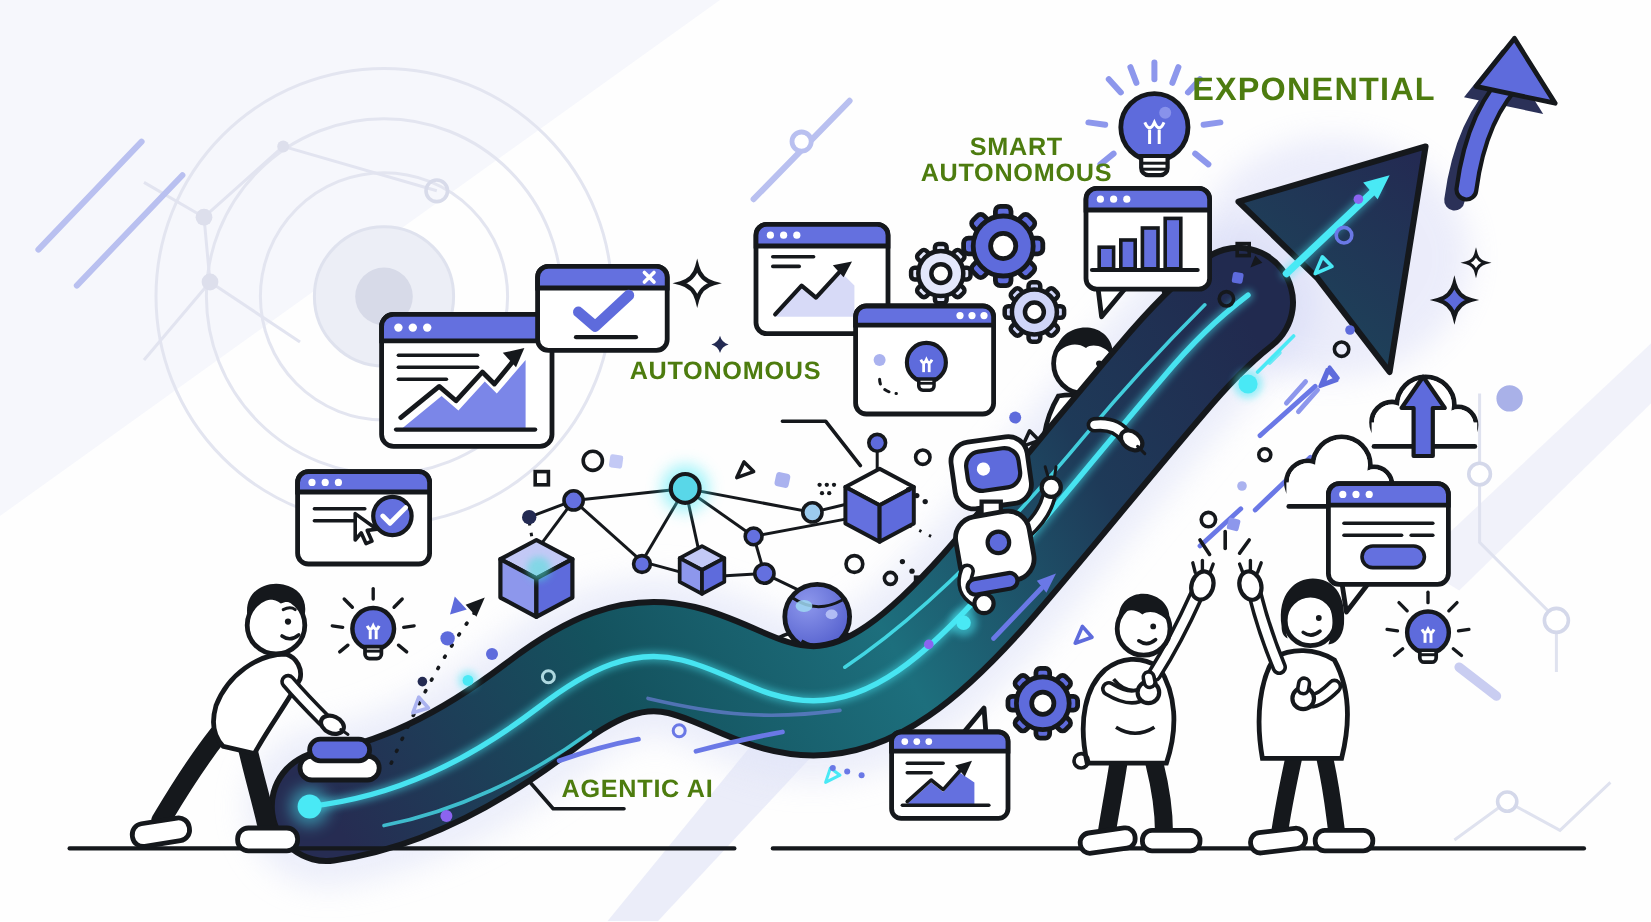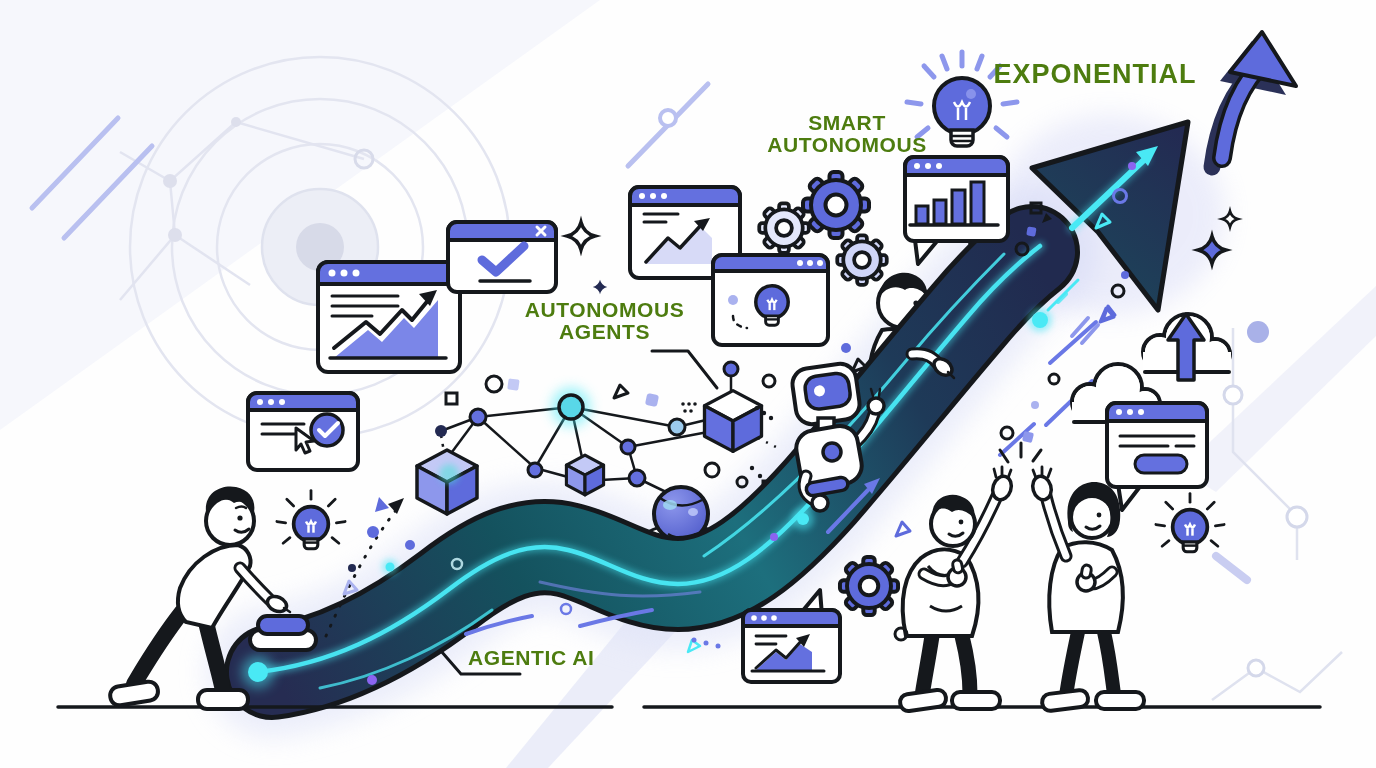--- a/index.html
+++ b/index.html
@@ -722,19 +722,18 @@
 
 <div class="label" id="lbl-headline">
   <div>EXPONENTIAL</div>
 </div>
 <div class="label" id="lbl-smart">
   <div>SMART</div>
   <div>AUTONOMOUS</div>
 </div>
 <div class="label" id="lbl-agents">
   <div>AUTONOMOUS</div>
-  <div>AGENTS</div>
 </div>
 <div class="label" id="lbl-agentic">
   <div>AGENTIC AI</div>
 </div>
 
 </div>
 
 </body></html>

